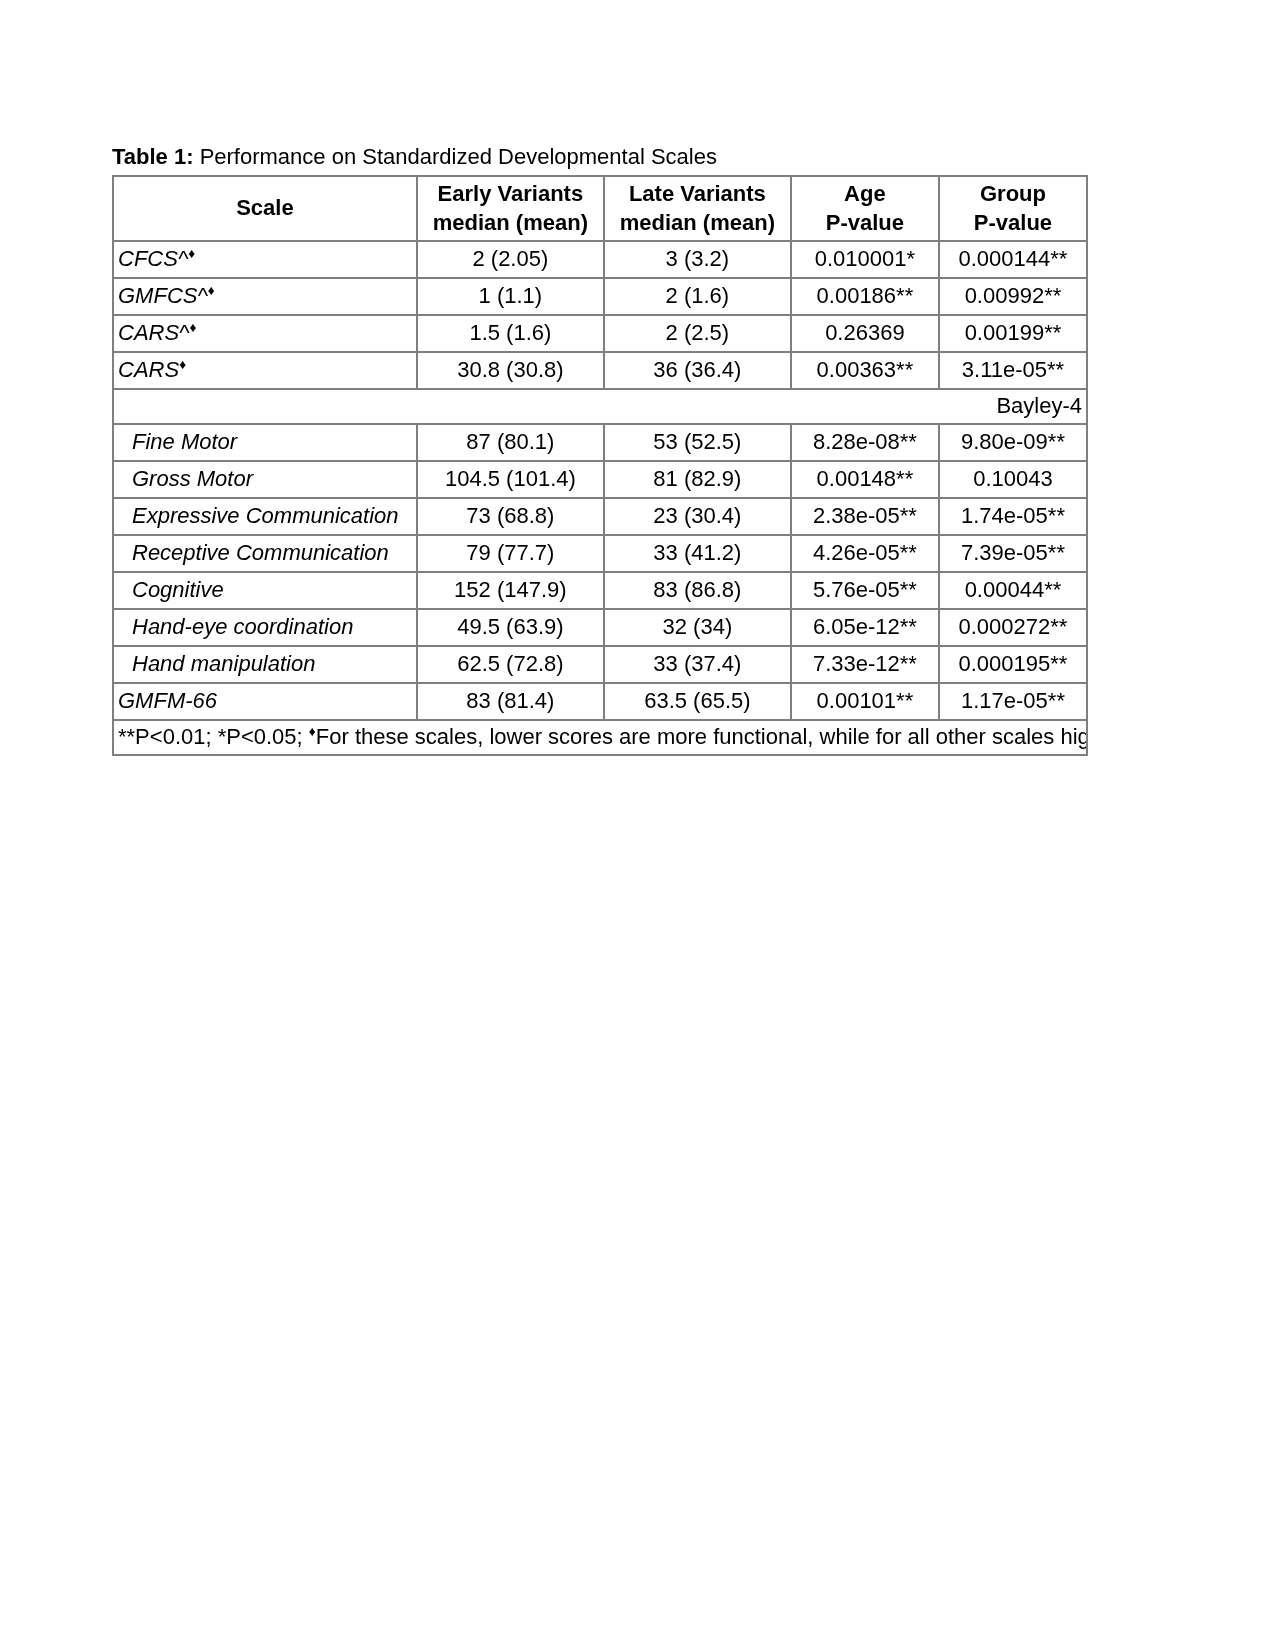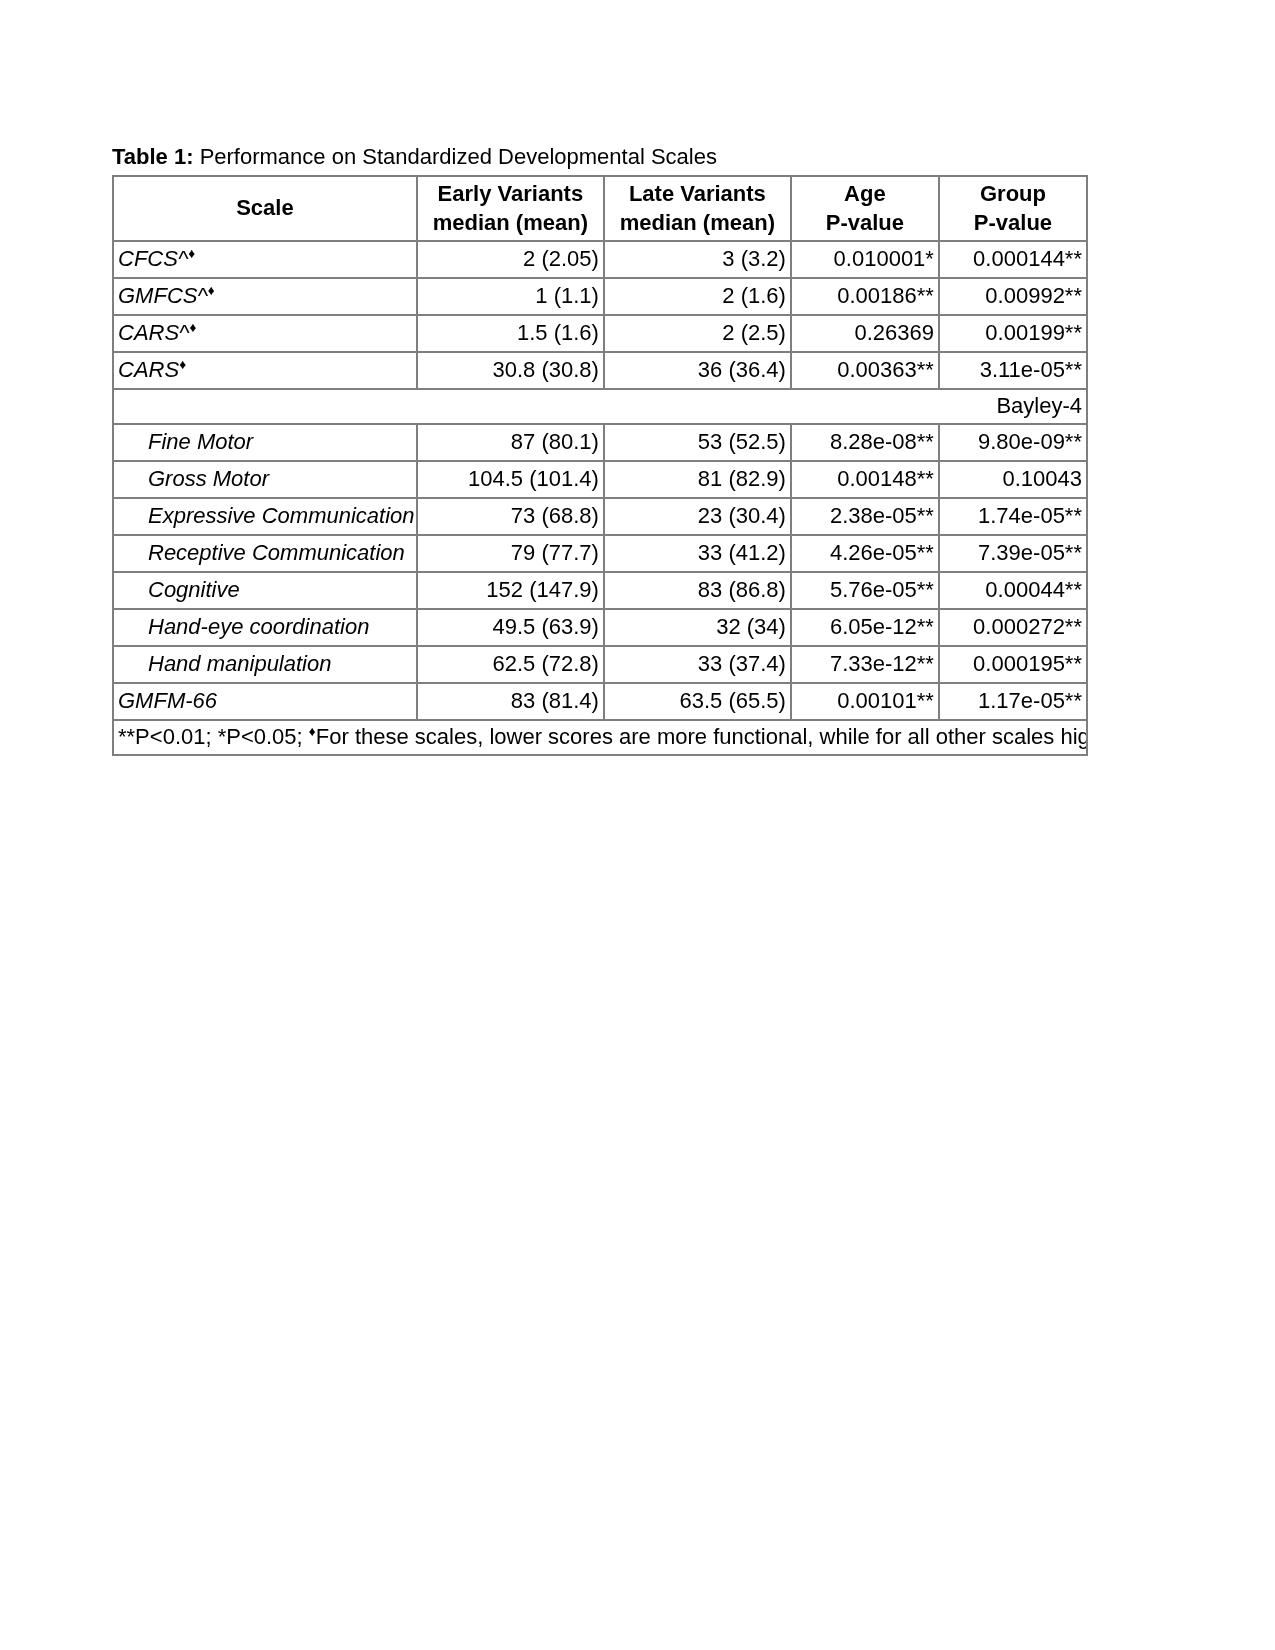--- a/index.html
+++ b/index.html
@@ -40,28 +40,28 @@
     white-space: nowrap;
   }
   table.dev-scales { border: 2px solid #6d28d9; }
   th.col-head {
     font-weight: bold;
     text-align: center;
     line-height: 1.28;
     padding: 4px 2px;
     white-space: normal;
   }
-  td.num-cell { text-align: right; height: 29px; }
+  td.num-cell { text-align: center; height: 29px; }
   td.scale-cell {
     text-align: left;
     padding-left: 8px;
     height: 29px;
     font-style: italic;
   }
-  td.scale-cell.indent { padding-left: 34px; }
+  td.scale-cell.indent { padding-left: 18px; }
   td.section-cell {
     text-align: right;
     padding-left: 8px;
     height: 27px;
   }
   sup.marker {
     font-size: 62%;
     vertical-align: super;
     line-height: 0;
   }

